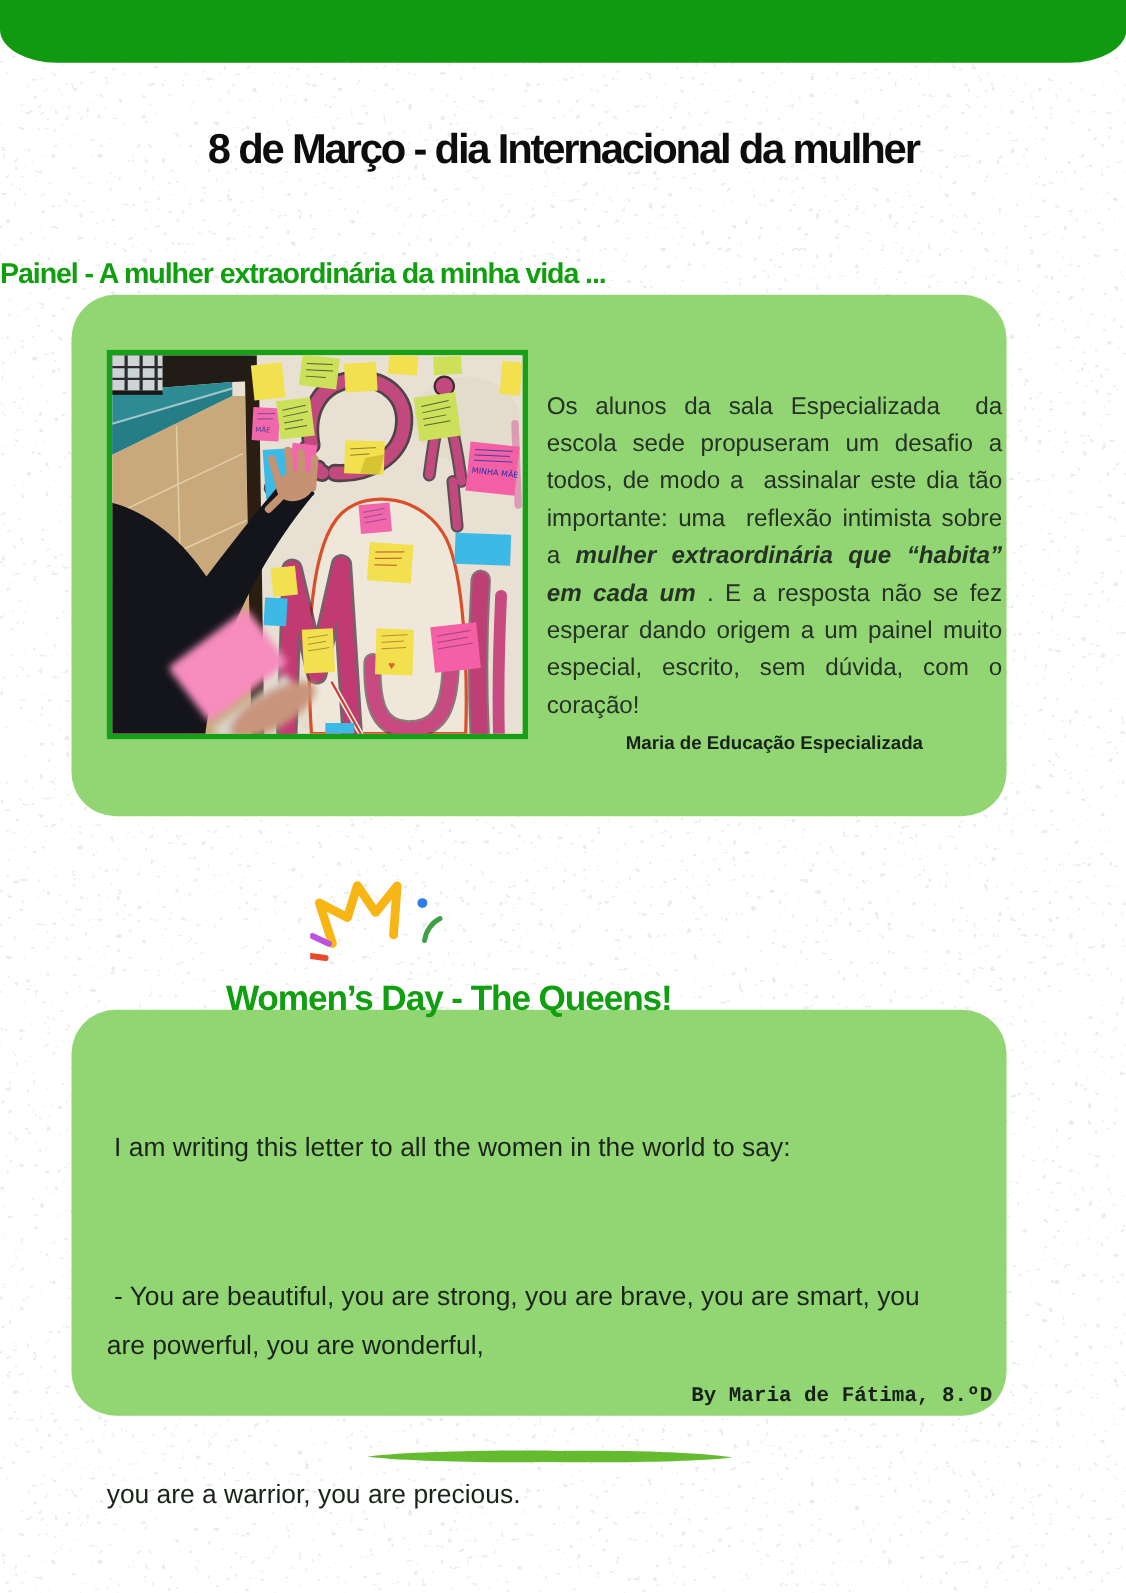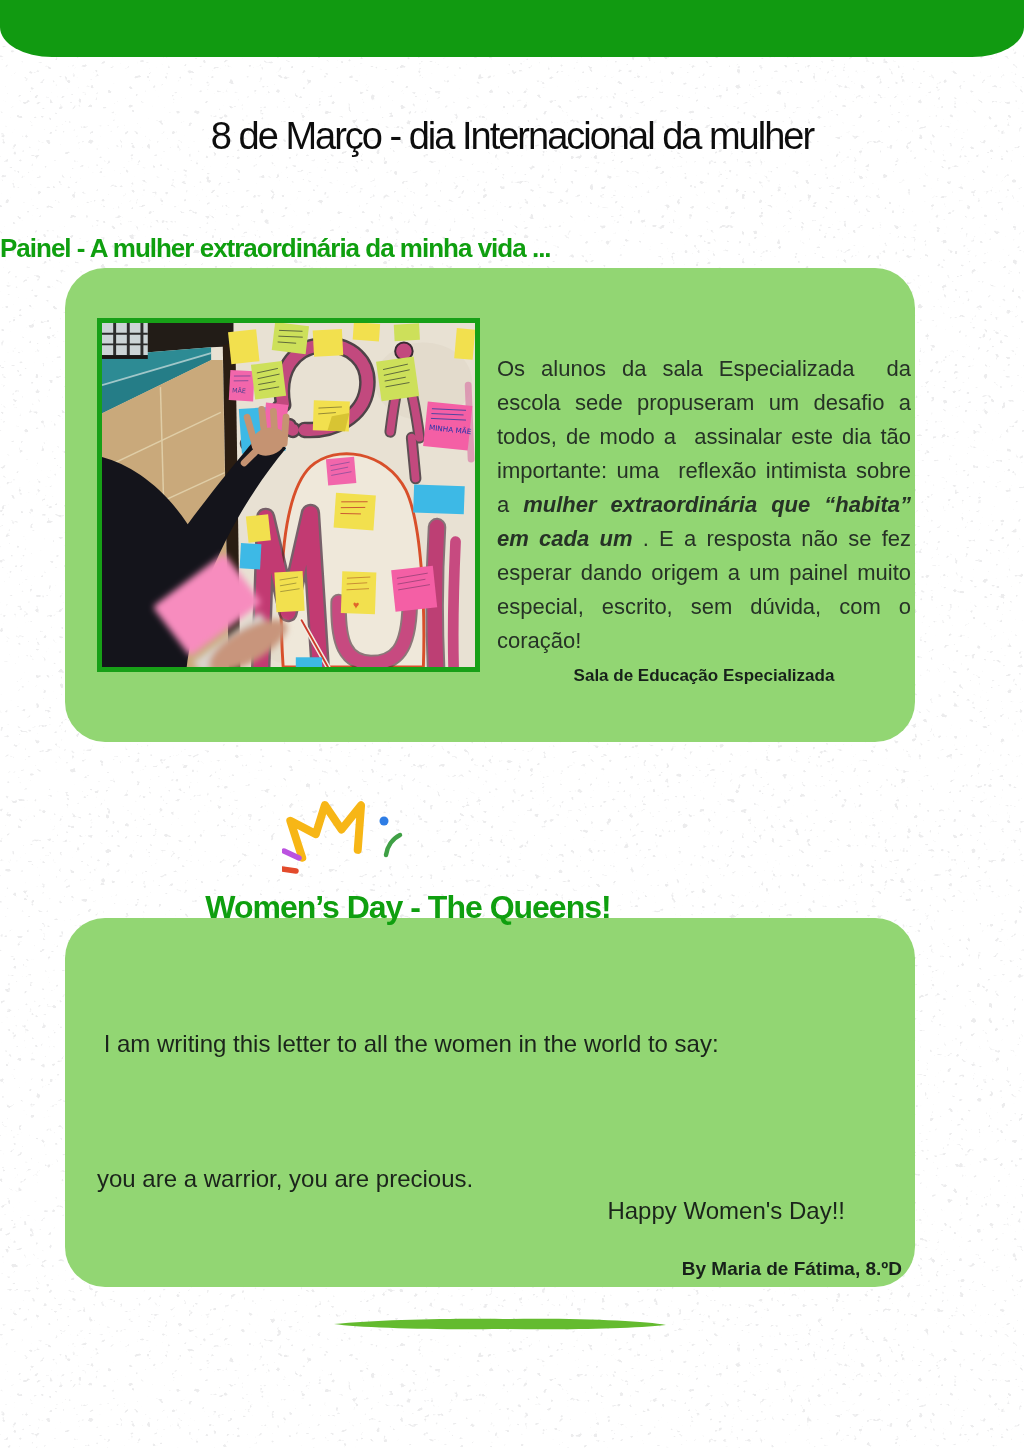--- a/index.html
+++ b/index.html
@@ -9,21 +9,21 @@
   }
   .noise-layer { position:absolute; inset:0; z-index:0; pointer-events:none; }
 
   .header-band {
     position:absolute; z-index:2; top:0; left:0; width:1024px; height:57px;
     background:#119a11;
     border-radius:0 0 52px 52px / 0 0 30px 30px;
   }
   .main-title {
     position:absolute; z-index:2; top:90px; left:0; width:1024px;
-    text-align:center; font-size:38px; font-weight:400; letter-spacing:-2px;
+    text-align:center; font-size:38px; font-weight:700; letter-spacing:-2px;
     color:#0d0d0d;
   }
   .panel-subtitle {
     position:absolute; z-index:2; top:211px; left:0; width:1024px;
     text-align:left; font-size:26px; font-weight:700; letter-spacing:-1px;
     color:#0f9f0f;
   }
 
   .card { position:absolute; z-index:1; left:65px; width:850px; background:#92d673; border-radius:40px; }
   .card-panel  { top:268px; height:474px; }
@@ -57,21 +57,21 @@
     position:absolute; z-index:3; left:97px; top:931px; width:748px;
     font-size:24px; line-height:45px; color:#1b241b; white-space:pre-wrap;
   }
   .letter-line { margin:0; }
   .letter-closing {
     position:absolute; z-index:3; left:97px; top:1188px; width:748px;
     text-align:right; padding-right:2px; font-size:24px; line-height:45px; color:#1b241b;
   }
   .letter-byline {
     position:absolute; z-index:3; left:497px; top:1258px; width:405px;
-    text-align:right; font-size:19px; font-weight:600; color:#17211a;
+    text-align:right; font-size:19px; font-weight:600; color:#17211a;font-family:Liberation Mono, monospace;
   }
 
   .brush-divider { position:absolute; z-index:2; left:330px; top:1315px; width:340px; height:18px; }
 </style>
 </head>
 <body>
 
 <div id="page">
 
   <svg class="noise-layer" width="1024" height="1448" aria-hidden="true">
@@ -275,41 +275,41 @@
 
       <g filter="url(#blurA)">
         <rect x="62" y="258" width="92" height="64" rx="4" fill="#f78cbe" transform="rotate(-37 108 290)"></rect>
         <rect x="90" y="322" width="85" height="16" fill="#d9d4cd" transform="rotate(-37 132 330)"></rect>
         <ellipse cx="150" cy="332" rx="45" ry="17" fill="#c8957b" transform="rotate(-30 150 332)"></ellipse>
       </g>
     </svg>
   </div>
 
   <p class="panel-paragraph"><span>Os alunos da sala Especializada  da escola sede propuseram um desafio a todos, de modo a  assinalar este dia tão importante: uma  reflexão intimista sobre a </span><span class="em">mulher extraordinária que “habita” em cada um</span><span> . E a resposta não se fez esperar dando origem a um painel muito especial, escrito, sem dúvida, com o coração!</span></p>
-  <div class="panel-credit">Sala de Educação Especializada</div>
+  <div class="panel-credit">Maria de Educação Especializada</div>
 
   <div class="crown-wrap">
     <svg viewBox="0 0 130 85">
       <g transform="rotate(-6 45 40)">
         <path d="M18 60 L10 22 L34 38 L46 10 L60 36 L82 14 L74 58" fill="none" stroke="#f7b616" stroke-width="8" stroke-linecap="round" stroke-linejoin="round"></path>
       </g>
       <circle cx="102" cy="26" r="4.5" fill="#2e7de5"></circle>
       <path d="M118 40 C 110 44, 105 52, 104 60" fill="none" stroke="#3fa045" stroke-width="4.5" stroke-linecap="round"></path>
       <path d="M2 56 L17 63" stroke="#bb52e0" stroke-width="5.5" stroke-linecap="round"></path>
       <path d="M0 74 L14 76" stroke="#e34b2c" stroke-width="5.5" stroke-linecap="round"></path>
     </svg>
   </div>
   <h2 class="queens-title">Women’s Day - The Queens!</h2>
 
   <div class="card card-letter"></div>
   <div class="letter-body">
     <p class="letter-line"> I am writing this letter to all the women in the world to say:</p>
+    <p class="letter-line"> - You are beautiful, you are strong, you are brave, you are smart, you are powerful, you are wonderful,</p>
     <p class="letter-line">you are a warrior, you are precious.</p>
     
   </div>
-  <div class="letter-closing">Happy Women's Day!!</div>
   <div class="letter-byline">By Maria de Fátima, 8.ºD</div>
 
   <svg class="brush-divider" viewBox="0 0 340 18">
     <path d="M4 9 C 50 4, 140 3, 180 4 C 250 3, 315 6, 336 10 C 300 14, 230 15, 170 14 C 110 15, 30 13, 4 9 Z" fill="#64bb2f"></path>
   </svg>
 
 </div>
 
 </body></html>

